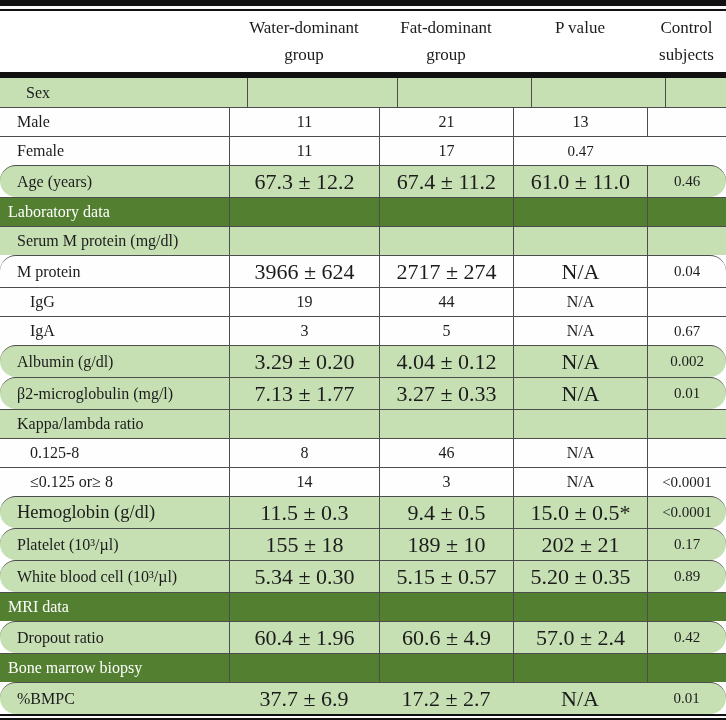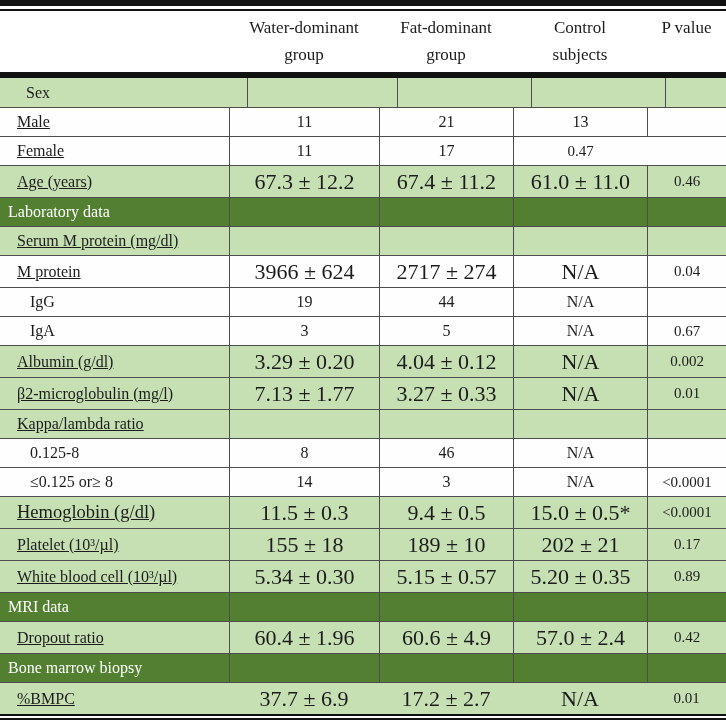--- a/index.html
+++ b/index.html
@@ -25,31 +25,31 @@
   .rule-bottom{height:11px;flex:none;margin-top:auto;
     background:linear-gradient(#111 0 2px,#fbfbfb 2px 4px,#111 4px 11px);}
   .grid{display:grid;grid-template-columns:229px 150px 134px 134px 79px;}
   
   .thead{height:61px;flex:none;background:#fff;}
   .hcell{display:flex;flex-direction:column;align-items:center;justify-content:flex-start;
     padding-top:3px;font-size:17px;line-height:27px;text-align:center;}
   .head-rule{height:6px;flex:none;background:var(--rule);}
   
   .row{height:29px;flex:none;border-top:1px solid var(--border);box-sizing:border-box;}
-  .row.big{height:32px;}
+  .row.big{height:32px;border-radius:16px;}
   .row:first-child{border-top:none;padding-left:18px;}
   .row.light{background:var(--light-green);}
   .row.white{background:var(--white-row);}
   .row.dark{background:var(--dark-green);color:var(--section-text);}
   .row:last-child{flex:1 1 auto;}
   .cell{display:flex;align-items:center;box-sizing:border-box;font-size:16px;overflow:hidden;}
   .cell.val{justify-content:center;border-left:1px solid var(--border);}
   .row.nodiv .cell.val{border-left:none;}
   .cell.label{justify-content:flex-start;padding-left:8px;}
-  .indent1{padding-left:17px !important;text-decoration:underline;}
+  .indent1{padding-left:17px !important;}
   .indent2{padding-left:30px !important;}
   .row.big .cell.val{font-size:22px;}
   .cell.val.pcol{font-size:15px !important;}
   .row.biglabel .cell.label{font-size:18.5px;}
 </style>
 </head>
 <body>
 
 <div id="stage">
   <div class="rule-top"></div>
@@ -57,25 +57,25 @@
       <div class="hcell"></div>
       <div class="hcell">
         <span>Water-dominant</span>
         <span>group</span>
       </div>
       <div class="hcell">
         <span>Fat-dominant</span>
         <span>group</span>
       </div>
       <div class="hcell">
+        <span>P value</span>
+      </div>
+      <div class="hcell">
         <span>Control</span>
         <span>subjects</span>
-      </div>
-      <div class="hcell">
-        <span>P value</span>
       </div>
     </div>
   <div class="head-rule"></div>
   <div id="tbody" style="display:flex;flex-direction:column;flex:1 1 auto;">
       <div class="row grid light">
         <div class="cell label">Sex</div>
         <div class="cell val"></div>
         <div class="cell val"></div>
         <div class="cell val"></div>
         <div class="cell val pcol"></div>

